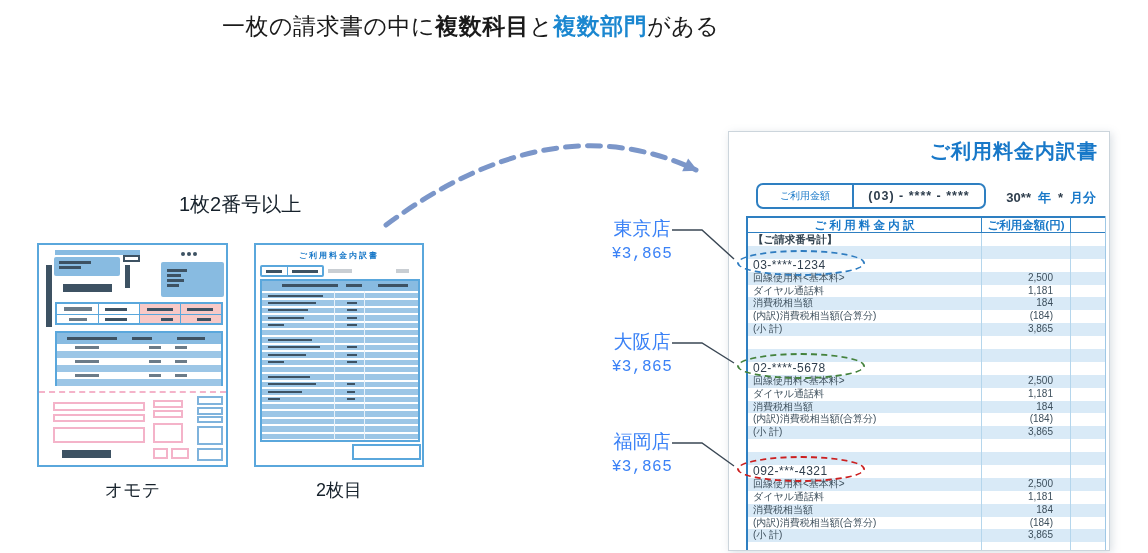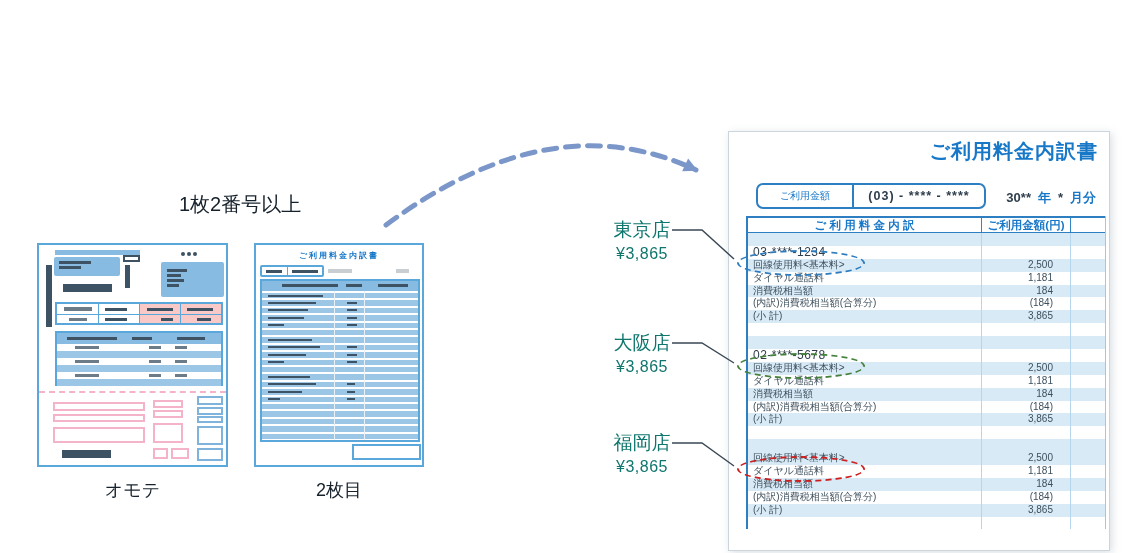--- a/index.html
+++ b/index.html
@@ -21,21 +21,21 @@
   .doc .bl { background:#88bbe1; }
   .doc .gr { background:#6b7b88; }
   .doc .gy { background:#c9ced3; }
   .doc .po { border:2px solid #f4b3c9; background:#fff; }
   .doc .bo { border:2px solid #7fb3dc; background:#fff; }
   .doc .dot { width:4px; height:4px; border-radius:50%; background:#3d5263; }
   .p2-title { position:absolute; left:0; right:0; top:5px; text-align:center; font-size:8px; font-weight:bold; letter-spacing:2px; color:#1878c8; white-space:nowrap; }
   
   .overlay { position:absolute; left:0; top:0; z-index:6; pointer-events:none; }
   
-  .callout { position:absolute; left:600px; width:84px; text-align:center; color:#0f766e; z-index:3;}
+  .callout { position:absolute; left:600px; width:84px; text-align:center; color:#3b82f6; z-index:3;font-family:Liberation Mono, monospace;}
   .callout .store  { font-size:19px; line-height:24px; display:block; }
   .callout .amount { font-size:16px; line-height:24px; display:block; letter-spacing:.5px; }
   
   .bill { position:absolute; left:728px; top:131px; width:382px; height:420px; background:#fff;
           border:1px solid #ccd5dc; box-shadow:2px 2px 8px rgba(110,130,150,.25); overflow:hidden; z-index:2; }
   .bill-title { position:absolute; top:6px; right:11px; font-size:20px; font-weight:bold; color:#1878c8; letter-spacing:1px; }
   .cust-box { position:absolute; left:27px; top:51px; width:230px; height:26px; border:2px solid #2e7fc1; border-radius:7px; display:flex; background:#fff; }
   .cust-label { width:96px; border-right:2px solid #2e7fc1; color:#1878c8; font-size:10px; display:flex; align-items:center; justify-content:center; }
   .cust-number { flex:1; color:#2f3e4d; font-weight:bold; font-size:12.5px; display:flex; align-items:center; justify-content:center; letter-spacing:1px; }
   .period { position:absolute; right:13px; top:57px; font-size:13px; font-weight:bold; color:#2f3e4d; white-space:nowrap; }
@@ -54,20 +54,21 @@
   .brow .bc3 { flex:1; height:100%; }
   .brow.group .bc1 { font-weight:bold; font-size:10.5px; color:#32424f; }
   .brow.phone .bc1 { font-size:12px; color:#2f3e4d; letter-spacing:.5px; }
   .oval { position:absolute; left:8px; width:128px; height:26px; border:2px dashed #2e7cc0; border-radius:50%; z-index:4; }
 </style>
 </head>
 <body>
 
 <div class="canvas">
 
+  <div class="page-title"><span>一枚の請求書の中に</span><span class="b">複数科目</span><span>と</span><span class="b" style="color: rgb(27, 135, 208);">複数部門</span><span>がある</span></div>
 
   <div class="caption">1枚2番号以上</div>
 
   <div class="doc" style="left:37px; width:191px;">
     <i class="bl" style="left:16px;top:5px;width:85px;height:5px"></i>
     <i class="sl" style="left:7px;top:20px;width:6px;height:62px"></i>
     <i class="bl" style="left:15px;top:12px;width:66px;height:19px;border-radius:2px"></i>
     <i class="sl" style="left:20px;top:16px;width:32px;height:3px"></i>
     <i class="sl" style="left:20px;top:21px;width:22px;height:3px"></i>
     <i style="left:84px;top:10px;width:17px;height:7px;border:2px solid #3d5263;background:#fff"></i>
@@ -200,20 +201,25 @@
       <div class="cust-number">(03) - **** - ****</div>
     </div>
     <div class="period"><span>30**</span><span class="acc">年</span><span>*</span><span class="acc">月分</span></div>
     <div class="btable">
       <div class="thead">
         <div class="h1">ご 利 用 料 金 内 訳</div>
         <div class="h2">ご利用金額(円)</div>
         <div class="h3"></div>
       </div>
       <div>
+          <div class="brow group">
+            <span class="bc1">【ご請求番号計】</span>
+            <span class="bc2"></span>
+            <span class="bc3"></span>
+          </div>
           <div class="brow alt">
             <span class="bc1"></span>
             <span class="bc2"></span>
             <span class="bc3"></span>
           </div>
           <div class="brow phone">
             <span class="bc1">03-****-1234</span>
             <span class="bc2"></span>
             <span class="bc3"></span>
           </div>
@@ -282,20 +288,25 @@
             <span class="bc2">3,865</span>
             <span class="bc3"></span>
           </div>
           <div class="brow">
             <span class="bc1"></span>
             <span class="bc2"></span>
             <span class="bc3"></span>
           </div>
           <div class="brow alt">
             <span class="bc1"></span>
+            <span class="bc2"></span>
+            <span class="bc3"></span>
+          </div>
+          <div class="brow phone">
+            <span class="bc1">092-***-4321</span>
             <span class="bc2"></span>
             <span class="bc3"></span>
           </div>
           <div class="brow alt item">
             <span class="bc1">回線使用料&lt;基本料&gt;</span>
             <span class="bc2">2,500</span>
             <span class="bc3"></span>
           </div>
           <div class="brow item">
             <span class="bc1">ダイヤル通話料</span>

